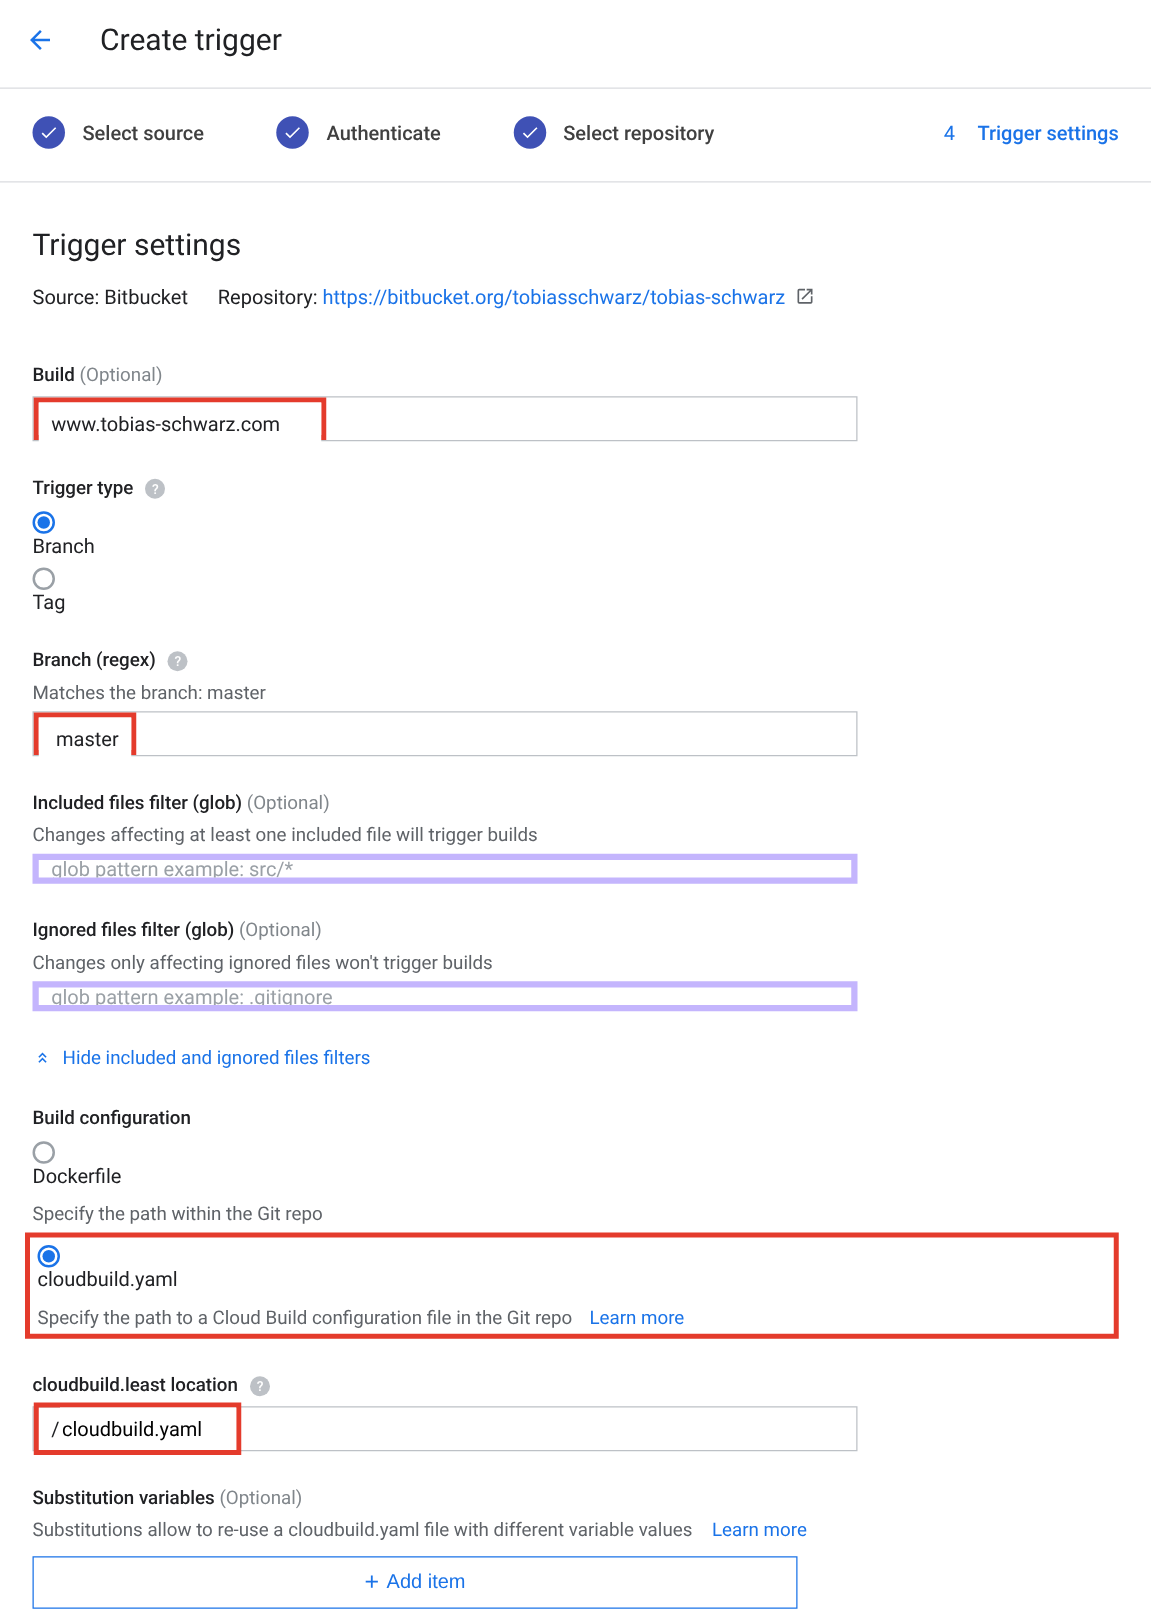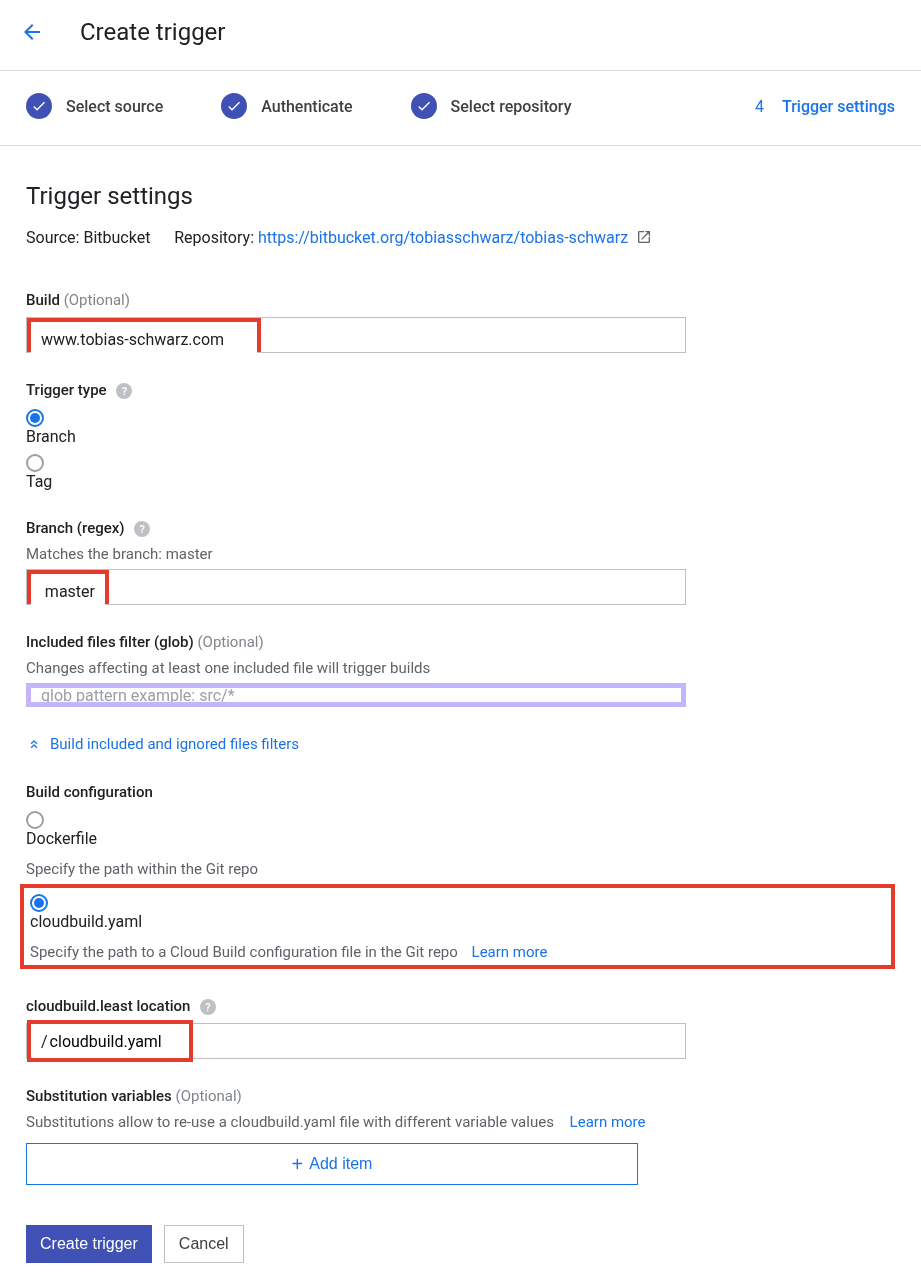--- a/index.html
+++ b/index.html
@@ -344,28 +344,36 @@
 
   <div class="field">
     <div class="field-label">
       <span>Included files filter (glob)</span>
       <span class="optional">(Optional)</span>
     </div>
     <div class="hint">Changes affecting at least one included file will trigger builds</div>
     <input type="text" class="text-input" placeholder="glob pattern example: src/*" style="">
   </div>
 
+  <div class="field">
+    <div class="field-label">
+      <span>Ignored files filter (glob)</span>
+      <span class="optional">(Optional)</span>
+    </div>
+    <div class="hint">Changes only affecting ignored files won't trigger builds</div>
+    <input type="text" class="text-input" placeholder="glob pattern example: .gitignore" style="">
+  </div>
 
   <div class="toggle-link">
     <span class="chev-up">
       <svg viewBox="0 0 24 24" fill="#1a73e8">
           <path d="M7 17l5-5 5 5-1.4 1.4L12 14.8l-3.6 3.6L7 17zm0-6l5-5 5 5-1.4 1.4L12 8.8l-3.6 3.6L7 11z"></path>
         </svg>
     </span>
-    <span>Build included and ignored files filters</span>
+    <span>Hide included and ignored files filters</span>
   </div>
 
   <div class="field">
     <div class="field-label">Build configuration</div>
     <div class="radio-row">
       <span class="radio"></span>
       <div>
         <div class="radio-label">Dockerfile</div>
         <div class="radio-desc">Specify the path within the Git repo</div>
       </div>

